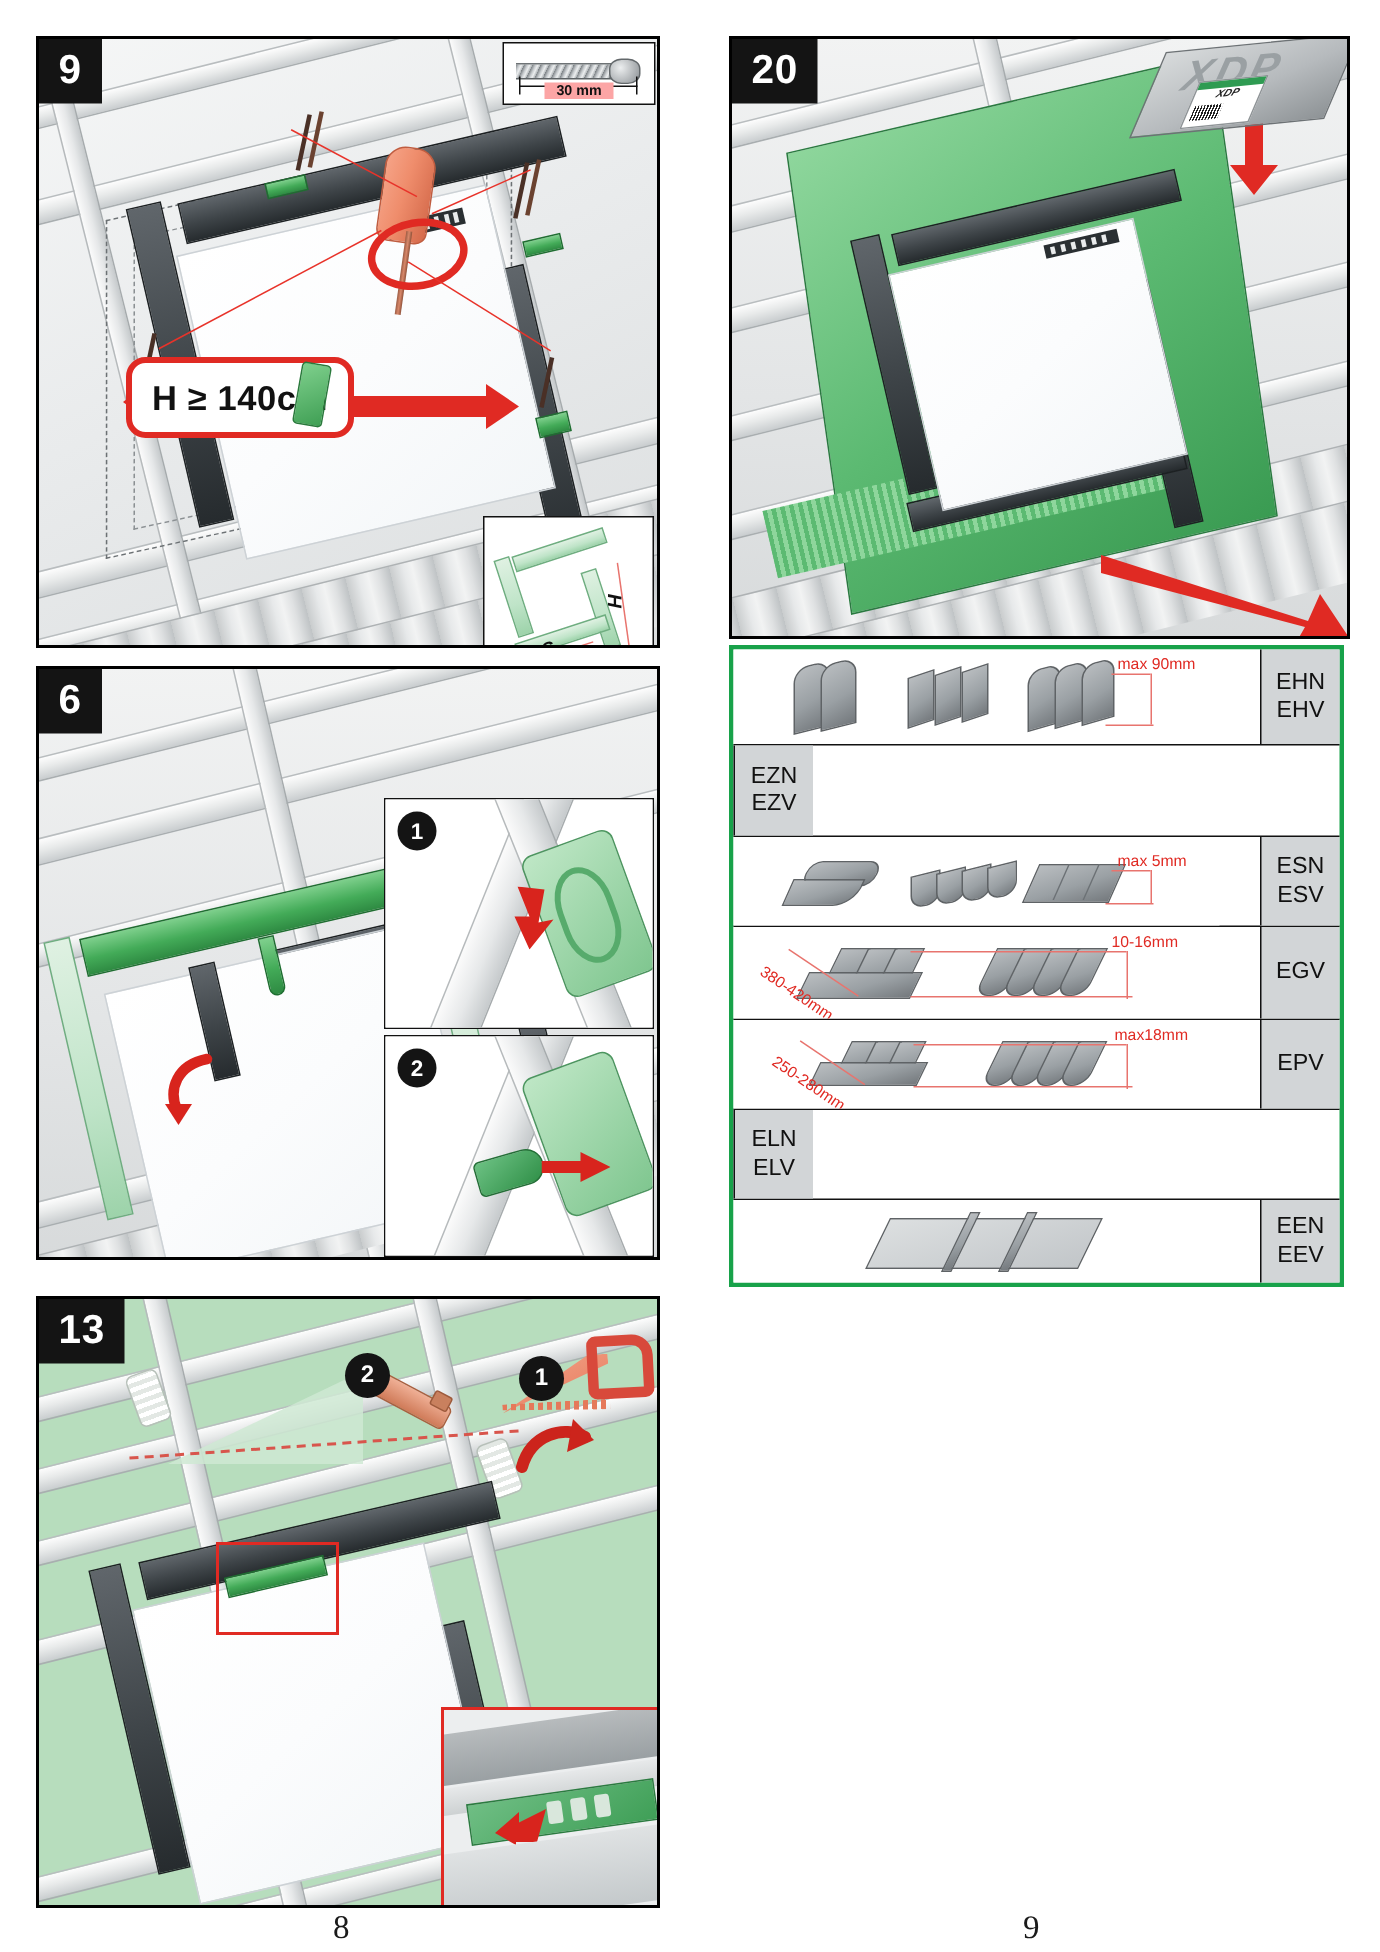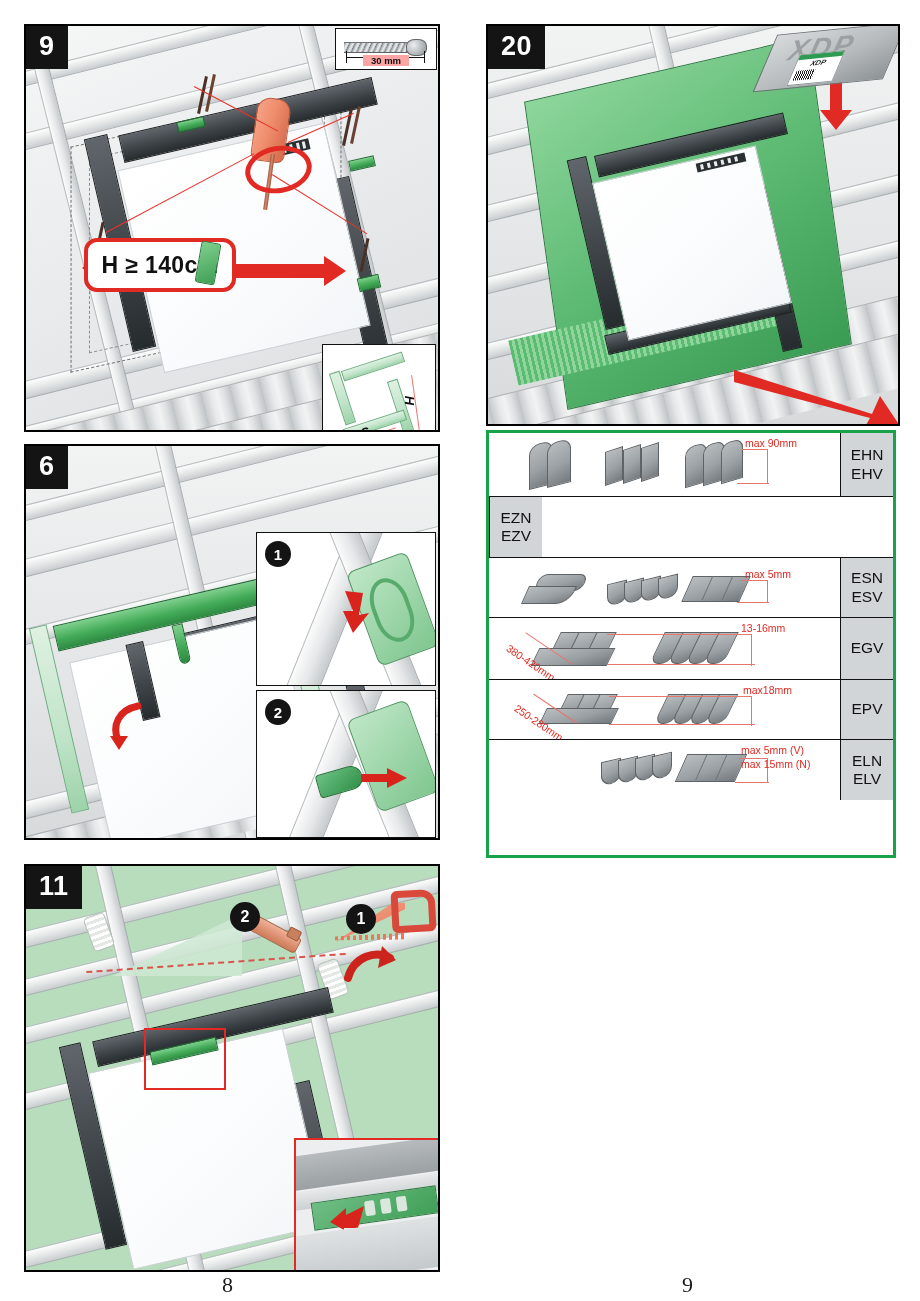--- a/index.html
+++ b/index.html
@@ -356,21 +356,21 @@
         <div style="position:absolute;left:68px;top:5px;width:10px;height:15px;background:#d9e7dc;border-radius:2px;"></div>
         <div style="position:absolute;left:84px;top:5px;width:10px;height:15px;background:#d9e7dc;border-radius:2px;"></div>
       </div>
       <svg style="position:absolute;left:34px;top:64px;" width="34" height="26" viewBox="0 0 34 26">
         <polygon points="0,18 16,4 16,11 34,2 28,24 14,24 14,26" fill="#d8241d"></polygon>
       </svg>
       <div style="position:absolute;left:-10px;top:86px;width:170px;height:50px;
            background:linear-gradient(180deg,#dfe2e3,#c4c9cb);transform:rotate(-8deg);"></div>
     </div>
 
-    <div class="panel-badge">11</div>
+    <div class="panel-badge">13</div>
   </div>
 
   <div class="panel" style="left:486px;top:24px;width:410px;height:398px;">
     <div class="roofbg">
       <div class="sheet" style="left:-40px;top:-20px;width:520px;height:470px;"></div>
       <div class="batten" style="left:-60px;top:2px;width:560px;height:14px;transform:rotate(-14deg);"></div>
       <div class="batten" style="left:-60px;top:56px;width:560px;height:16px;transform:rotate(-14deg);"></div>
       <div class="batten" style="left:-60px;top:124px;width:560px;height:15px;transform:rotate(-14deg);"></div>
       <div class="batten" style="left:-60px;top:196px;width:560px;height:15px;transform:rotate(-14deg);"></div>
       <div class="batten" style="left:-60px;top:262px;width:560px;height:15px;transform:rotate(-14deg);"></div>
@@ -483,21 +483,21 @@
         <div class="tg" style="left:100px;top:14px;width:18px;height:30px;transform:skewX(-26deg);"></div>
         <div class="tg" style="left:46px;top:30px;width:74px;height:16px;transform:skewX(-26deg);"></div>
         <div class="tg" style="left:168px;top:14px;width:18px;height:30px;border-radius:0 0 9px 9px;transform:skewX(-26deg);"></div>
         <div class="tg" style="left:186px;top:14px;width:18px;height:30px;border-radius:0 0 9px 9px;transform:skewX(-26deg);"></div>
         <div class="tg" style="left:204px;top:14px;width:18px;height:30px;border-radius:0 0 9px 9px;transform:skewX(-26deg);"></div>
         <div class="tg" style="left:222px;top:14px;width:18px;height:30px;border-radius:0 0 9px 9px;transform:skewX(-26deg);"></div>
         <div class="tt-dimline" style="left:118px;top:16px;width:144px;"></div>
         <div class="tt-dimv" style="left:262px;top:16px;height:32px;"></div>
         <div class="tt-dimline" style="left:118px;top:46px;width:148px;"></div>
         <div class="tt-dimline" style="left:32px;top:30px;width:56px;transform:rotate(34deg);"></div>
-        <div class="tt-dim" style="left:252px;top:4px;">13-16mm</div>
+        <div class="tt-dim" style="left:252px;top:4px;">10-16mm</div>
         <div class="tt-dim" style="left:22px;top:24px;transform:rotate(34deg);transform-origin:0 0;">380-420mm</div>
       </div>
       <div class="tt-cell-code">
         <span>EGV</span>
       </div>
     </div>
 
     <div class="tt-row" style="height:60px;">
       <div class="tt-cell-fig">
         <div class="tg" style="left:72px;top:14px;width:16px;height:26px;transform:skewX(-26deg);"></div>
@@ -514,38 +514,36 @@
         <div class="tt-dimline" style="left:40px;top:28px;width:52px;transform:rotate(34deg);"></div>
         <div class="tt-dim" style="left:254px;top:4px;">max18mm</div>
         <div class="tt-dim" style="left:30px;top:22px;transform:rotate(34deg);transform-origin:0 0;">250-280mm</div>
       </div>
       <div class="tt-cell-code">
         <span>EPV</span>
       </div>
     </div>
 
     <div class="tt-row" style="height:60px;">
-      <div class="tt-cell-fig">
-        <div class="tg" style="left:112px;top:20px;width:18px;height:22px;border-radius:0 0 10px 10px;transform:skewY(-13deg);"></div>
-        <div class="tg" style="left:129px;top:18px;width:18px;height:22px;border-radius:0 0 10px 10px;transform:skewY(-13deg);"></div>
-        <div class="tg" style="left:146px;top:16px;width:18px;height:22px;border-radius:0 0 10px 10px;transform:skewY(-13deg);"></div>
-        <div class="tg" style="left:163px;top:14px;width:18px;height:22px;border-radius:0 0 10px 10px;transform:skewY(-13deg);"></div>
-        <div class="tg" style="left:192px;top:14px;width:58px;height:26px;transform:skewX(-24deg);"></div>
-        <div style="position:absolute;left:212px;top:14px;width:1px;height:26px;background:#6c7175;transform:skewX(-24deg);"></div>
-        <div style="position:absolute;left:232px;top:14px;width:1px;height:26px;background:#6c7175;transform:skewX(-24deg);"></div>
-        <div class="tt-dimline" style="left:250px;top:18px;width:28px;"></div>
-        <div class="tt-dimv" style="left:278px;top:18px;height:24px;"></div>
-        <div class="tt-dimline" style="left:246px;top:42px;width:34px;"></div>
-        <div class="tt-dim" style="left:252px;top:4px;">max 5mm (V)</div>
-        <div class="tt-dim" style="left:252px;top:18px;">max 15mm (N)</div>
-      </div>
       <div class="tt-cell-code">
         <span>ELN</span>
         <span>ELV</span>
       </div>
     </div>
 
+    <div class="tt-row" style="height:55px;">
+      <div class="tt-cell-fig">
+        <div class="tg" style="left:96px;top:12px;width:140px;height:32px;transform:skewX(-26deg);
+             background:linear-gradient(160deg,#dcdfe0,#c2c6c9);"></div>
+        <div class="tg" style="left:148px;top:8px;width:5px;height:38px;transform:skewX(-26deg);"></div>
+        <div class="tg" style="left:186px;top:8px;width:5px;height:38px;transform:skewX(-26deg);"></div>
+      </div>
+      <div class="tt-cell-code">
+        <span>EEN</span>
+        <span>EEV</span>
+      </div>
+    </div>
   </div>
 
   <div class="pagenum" style="left:222px;top:1272px;">8</div>
   <div class="pagenum" style="left:682px;top:1272px;">9</div>
 
 </div>
 
 </body></html>

